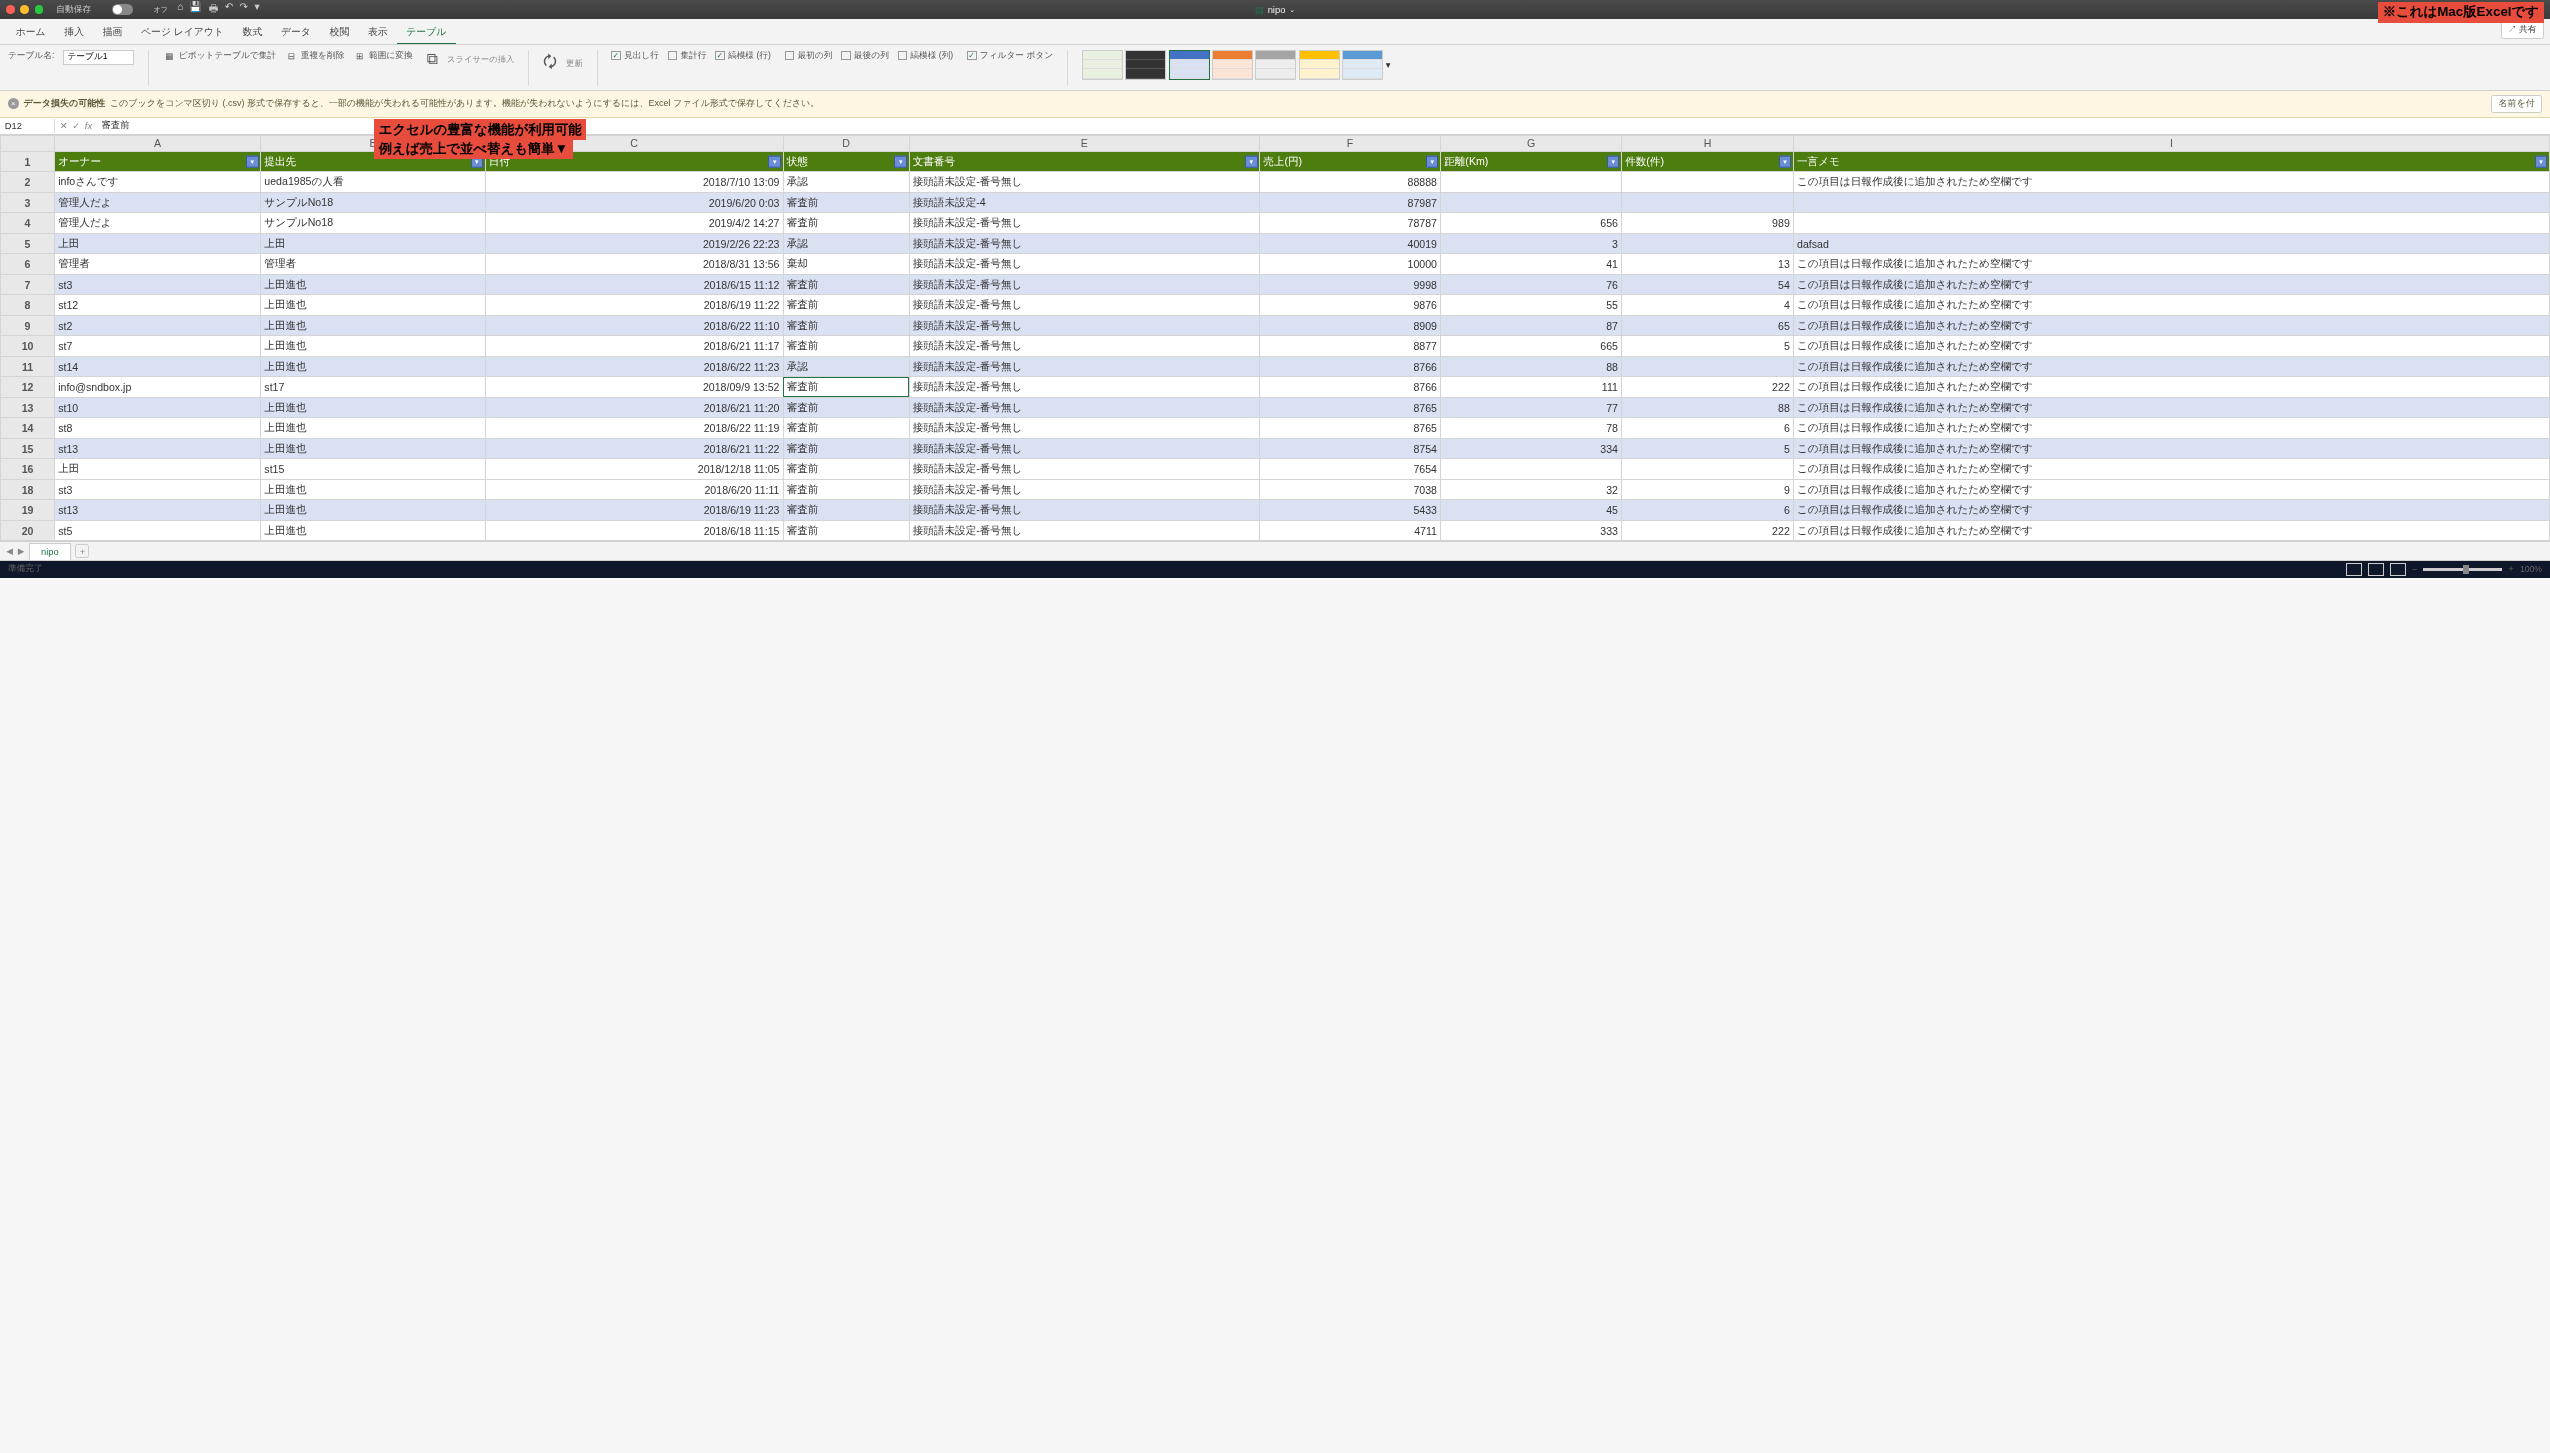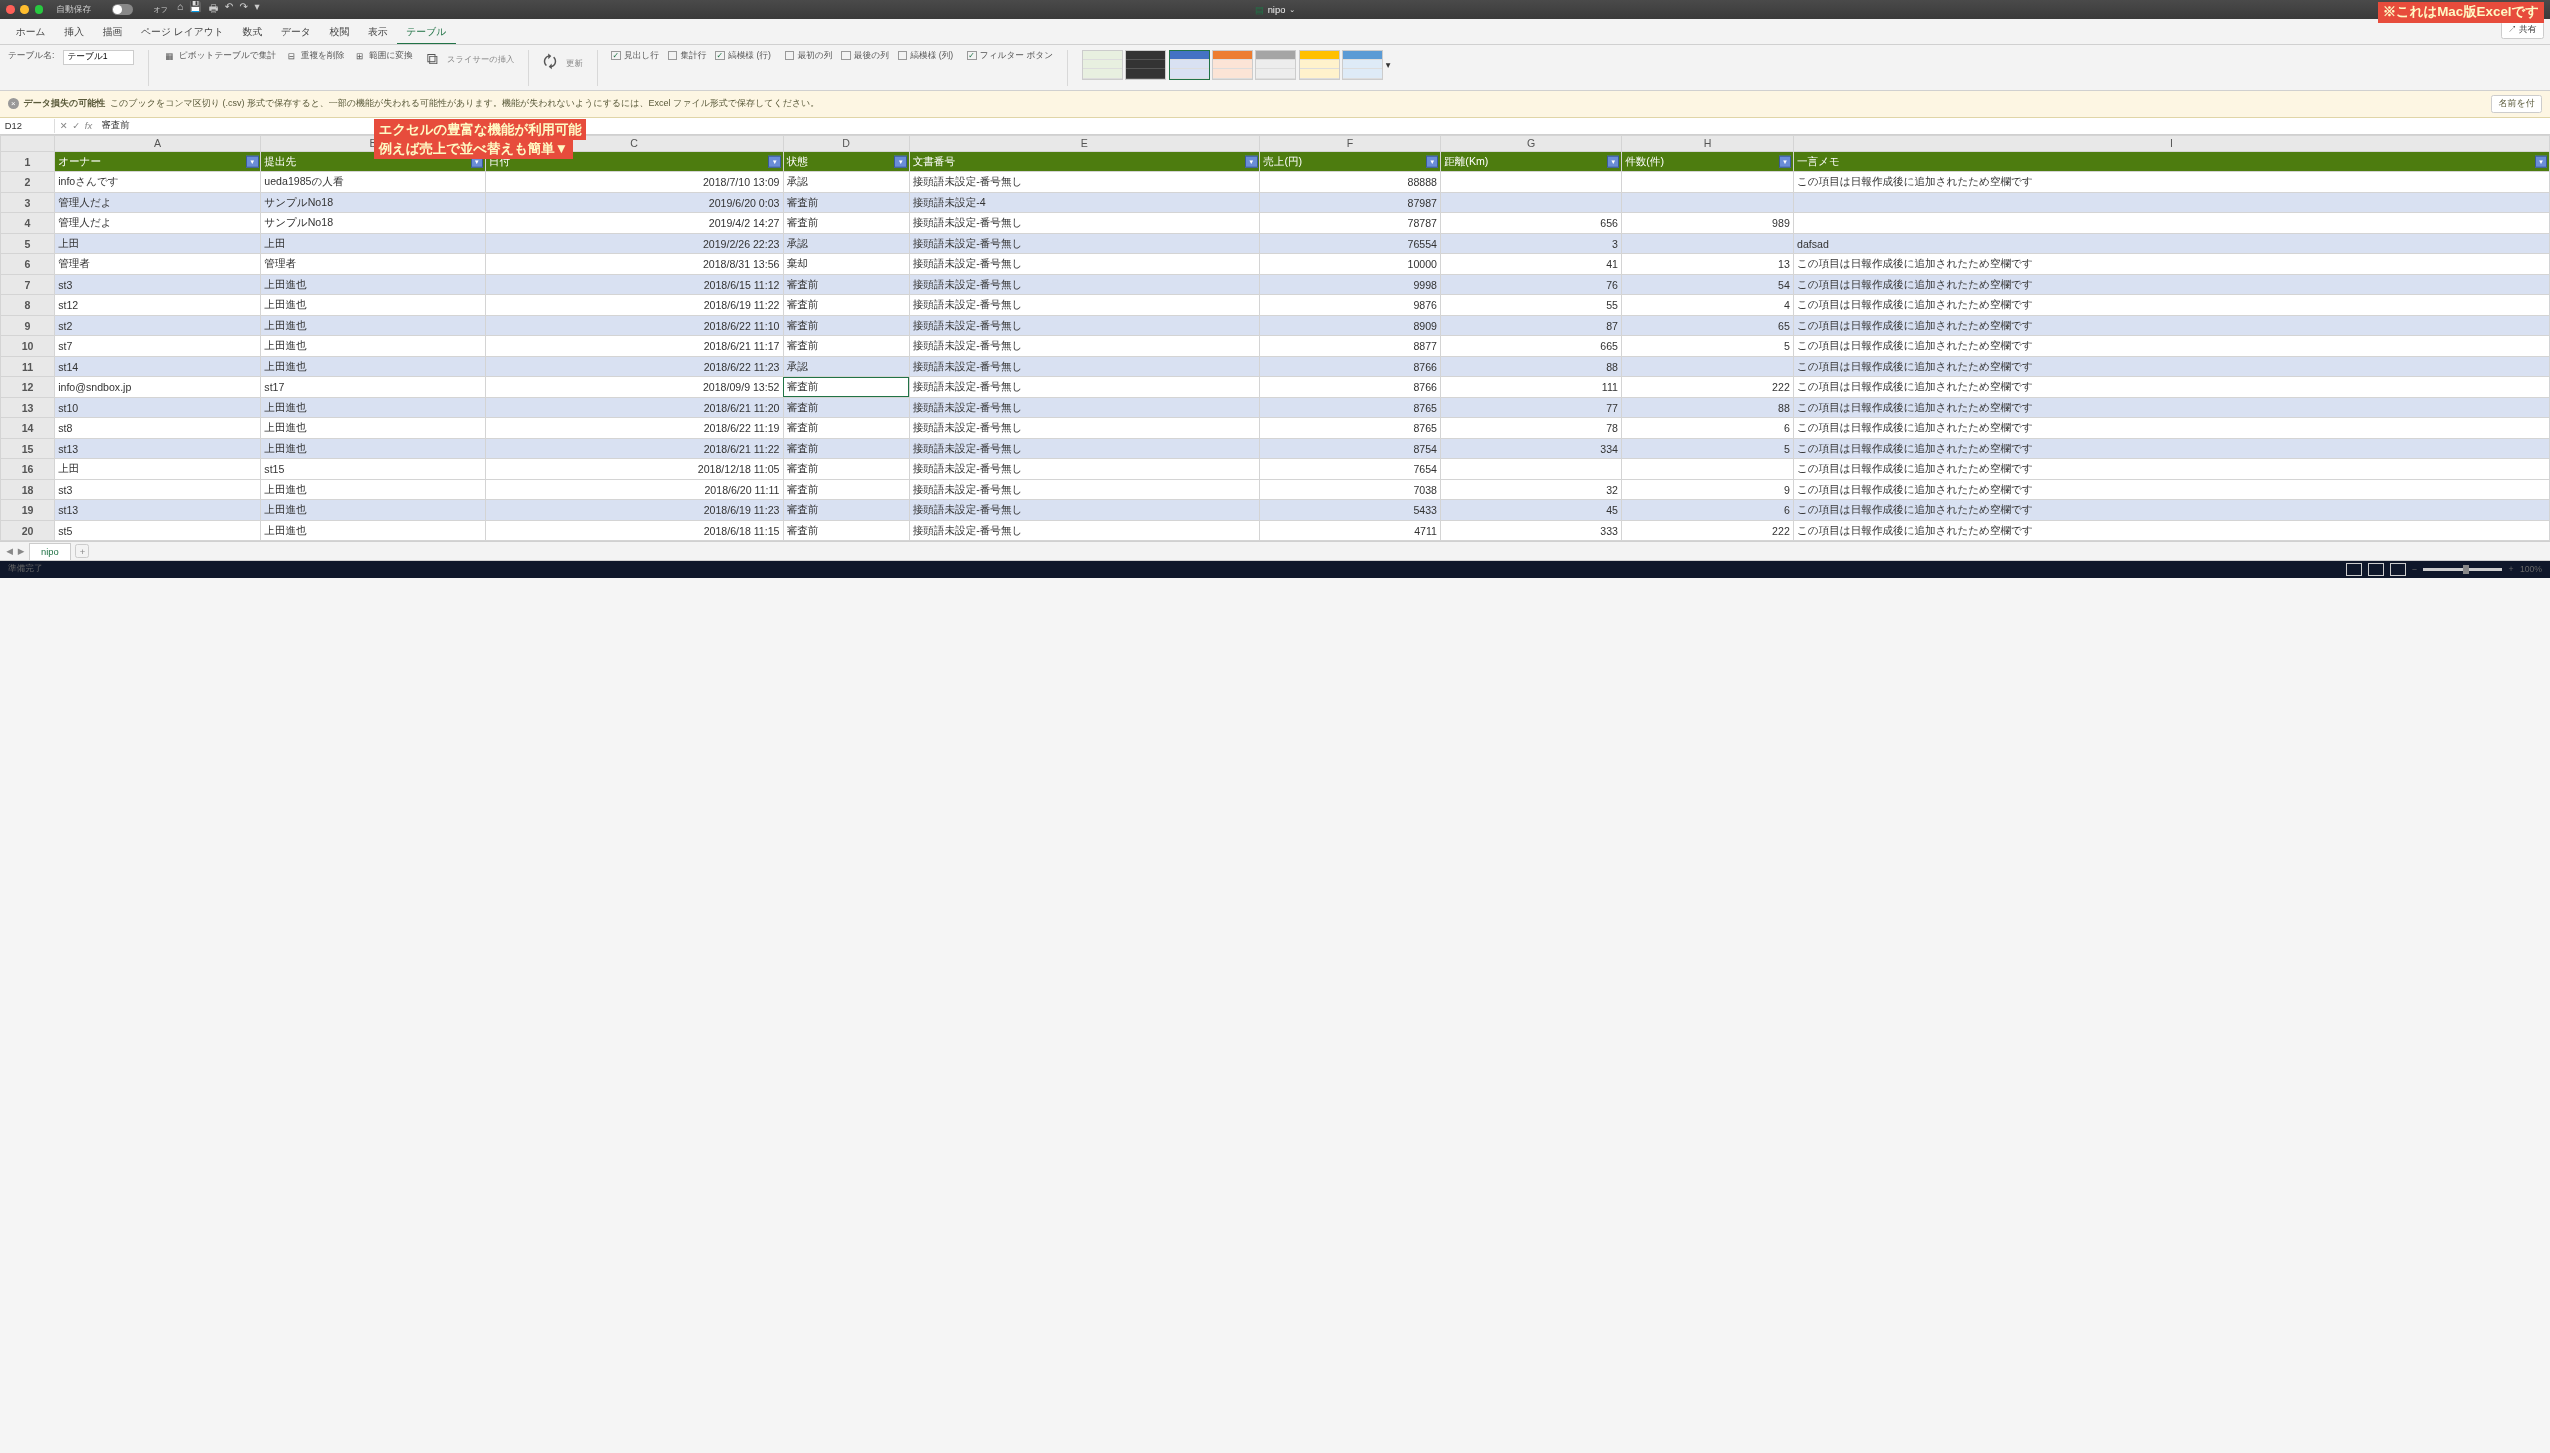--- a/index.html
+++ b/index.html
@@ -38,21 +38,21 @@
 
 .msgbar { background: #fdf6e3; border-bottom: 0.8px solid #e0d5a8; padding: 3.9px 7.9px; font-size: 9px; color: #5a5a3a; display:flex; align-items:center; gap:4.7px;}
 .msg-x{width:11px;height:11px;border-radius:50%;background:#999;color:#fff;display:inline-flex;align-items:center;justify-content:center;font-size:7.9px;}
 .msgbar-right { margin-left:auto; border:0.8px solid #ccc; padding:1.6px 6.3px; background:#fff; border-radius:2.4px;}
 
 .formula-bar { background: #fff; border-bottom: 0.8px solid #d0d0d0; display: flex; align-items: center; height: 17.3px; }
 .name-box { width: 55px; padding: 1.6px 4.7px; border-right: 0.8px solid #ddd; font-size: 9.4px; }
 .fx-controls { display:flex; align-items:center; gap:4.7px; padding:0 4.7px; color:#888; font-size:9.4px;}
 .fx-input { flex: 1; padding: 1.6px 4.7px; font-size: 9.4px; }
 
-.overlay-red { background: #e74c3c; color: #fef9c3; font-size: 13.4px; padding: 1.6px 4.7px; font-weight:bold; position:absolute; z-index:5;}
+.overlay-red { background: #e74c3c; color: #000000; font-size: 13.4px; padding: 1.6px 4.7px; font-weight:bold; position:absolute; z-index:5;}
 .overlay-top { right: 6.3px; top: 1.6px;}
 .overlay-mid1 { left: 374px; top: 119px;}
 .overlay-mid2 { left: 374px; top: 138px;}
 
 .grid-wrap { position: relative; background:#fff;}
 .grid { border-collapse: collapse; width: 100%; table-layout: fixed; }
 .grid th, .grid td { border: 0.8px solid #d4d4d4; height: 20.5px; padding: 0 3.1px; font-size: 10.6px; overflow: hidden; white-space: nowrap; text-overflow: clip;}
 .col-hdr { background: #e8e8e8; font-weight: normal; text-align: center; font-size: 9.4px; color:#555; height:15.7px !important;}
 .row-hdr { background: #e8e8e8; text-align: center; font-size: 9.4px; color:#555; width:23.6px;}
 .tbl-hdr { background: #4d7c0f; color: #fff; position: relative; text-align:left; padding-left:4.7px;}
@@ -308,21 +308,21 @@
           <td class="stripe-odd num">989</td>
           <td class="stripe-odd "></td>
         </tr>
         <tr>
           <th class="row-hdr">5</th>
           <td class="stripe-even ">上田</td>
           <td class="stripe-even ">上田</td>
           <td class="stripe-even num">2019/2/26 22:23</td>
           <td class="stripe-even ">承認</td>
           <td class="stripe-even ">接頭語未設定-番号無し</td>
-          <td class="stripe-even num">76554</td>
+          <td class="stripe-even num">40019</td>
           <td class="stripe-even num">3</td>
           <td class="stripe-even num"></td>
           <td class="stripe-even ">dafsad</td>
         </tr>
         <tr>
           <th class="row-hdr">6</th>
           <td class="stripe-odd ">管理者</td>
           <td class="stripe-odd ">管理者</td>
           <td class="stripe-odd num">2018/8/31 13:56</td>
           <td class="stripe-odd ">棄却</td>

